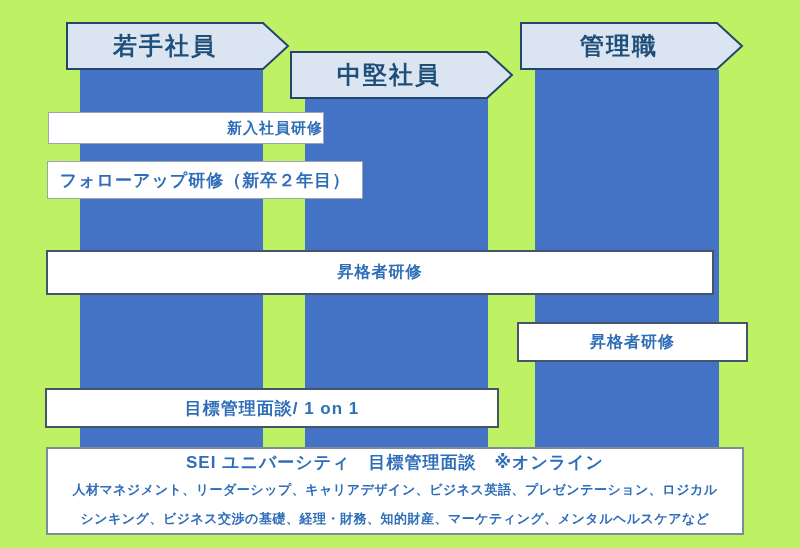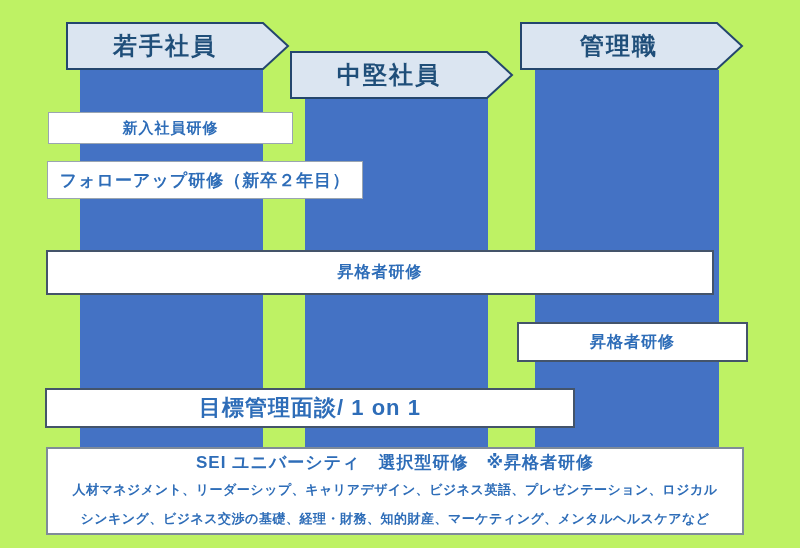--- a/index.html
+++ b/index.html
@@ -59,44 +59,45 @@
     display: flex;
     align-items: center;
     justify-content: center;
     font-weight: bold;
     color: #2E6DB8;
     letter-spacing: 1px;
     text-align: center;
     box-sizing: border-box;
   }
   #box-shinnyu {
-    left: 48px; top: 112px; width: 245px; height: 32px;
+    left: 48px; top: 112px; width: 276px; height: 32px;
     border: 1px solid #9AA5B1;
     font-size: 15px;
+    justify-content: flex-end;
   }
   #box-followup {
     left: 47px; top: 161px; width: 316px; height: 38px;
     border: 1px solid #9AA5B1;
     font-size: 17px;
   }
   #box-shokaku {
     left: 46px; top: 250px; width: 668px; height: 45px;
     border: 2px solid #44546A;
     font-size: 16px;
     justify-content: center;
   }
   #box-kikan {
     left: 517px; top: 322px; width: 231px; height: 40px;
     border: 2px solid #44546A;
     font-size: 16px;
   }
   #box-mbo {
-    left: 45px; top: 388px; width: 530px; height: 40px;
+    left: 45px; top: 388px; width: 454px; height: 40px;
     border: 2px solid #44546A;
-    font-size: 22px;
+    font-size: 17px;
   }
   
   #box-sei {
     position: absolute;
     left: 46px; top: 447px; width: 698px; height: 88px;
     background: #ffffff;
     border: 2px solid #7F8B99;
     box-sizing: border-box;
     display: flex;
     flex-direction: column;
@@ -164,18 +165,18 @@
 
   <div class="tbox" id="box-kikan">
     <span>昇格者研修</span>
   </div>
 
   <div class="tbox" id="box-mbo">
     <span>目標管理面談/ 1 on 1</span>
   </div>
 
   <div id="box-sei">
-    <div class="sei-title">SEI ユニバーシティ　選択型研修　※昇格者研修</div>
+    <div class="sei-title">SEI ユニバーシティ　目標管理面談　※オンライン</div>
     <div class="sei-line">人材マネジメント、リーダーシップ、キャリアデザイン、ビジネス英語、プレゼンテーション、ロジカル</div>
     <div class="sei-line">シンキング、ビジネス交渉の基礎、経理・財務、知的財産、マーケティング、メンタルヘルスケアなど</div>
   </div>
 
 </div>
 
 </body></html>

